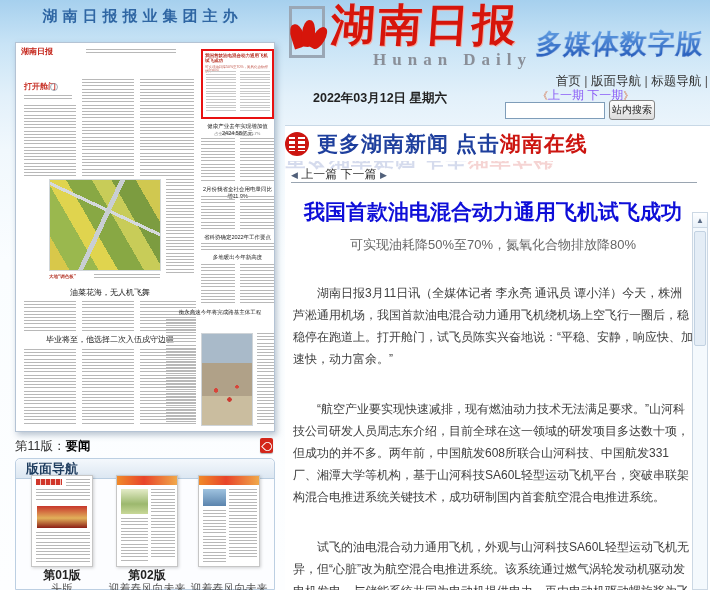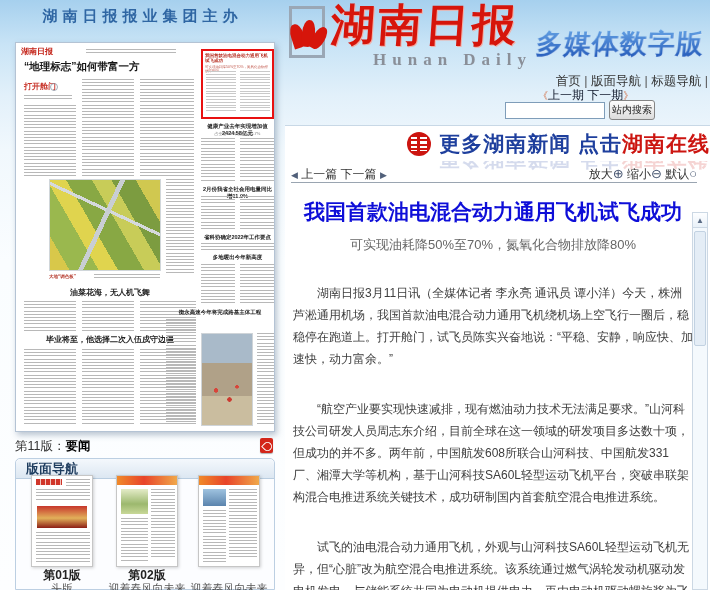--- a/index.html
+++ b/index.html
@@ -21,21 +21,21 @@
   .p-mast-pg { position:absolute; right:4px; top:5px; font-size:5px; color:#c21d12; }
   .p-headline { position:absolute; left:8px; top:17px; width:142px; font-size:10.5px;
     font-weight:bold; color:#161616; line-height:1.15; }
   .p-econ { position:absolute; left:8px; top:38px; font-size:8px; font-weight:bold; color:#c8342a; }
   .p-econ .lens { display:inline-block; width:8px; height:8px; border:1.5px solid #8c9aaa;
     border-radius:50%; vertical-align:middle; margin-left:-6px; opacity:.8; }
   .redbox { position:absolute; left:185px; top:6px; width:73px; height:70px;
     border:2px solid #e81010; background:#fff; padding:2px; }
   .rb-title { font-size:4.5px; font-weight:bold; color:#b5291c; line-height:1.2; }
   .rb-sub { font-size:3.5px; color:#c0564a; margin-top:1px; }
-  .mini-h { position:absolute; font-weight:bold; color:#222; line-height:1.25; }
+  .mini-h { position:absolute; font-weight:normal; color:#222; line-height:1.25; }
   .mini-sub { position:absolute; font-size:4px; color:#777; }
   .aerial { position:absolute; left:33px; top:136px; width:112px; height:92px;
     background:
       linear-gradient(115deg,transparent 46%,#c9ced3 46%,#c9ced3 49.5%,transparent 49.5%),
       linear-gradient(25deg,transparent 60%,#d5d9dd 60%,#d5d9dd 62.5%,transparent 62.5%),
       linear-gradient(60deg,#d8c84a 0 12%,#9ab84e 12% 30%,#e0d44e 30% 42%,#88a844 42% 58%,#c8cc58 58% 70%,#7c9c40 70% 85%,#d0c850 85%),
       #98b050; border:1px solid #d0d6da; }
   .a-caption { position:absolute; left:33px; top:231px; font-size:4.5px; color:#b5392c; font-weight:bold; }
   .b-photo { position:absolute; left:185px; top:290px; width:52px; height:93px; border:1px solid #cfd4d8;
     background:
@@ -83,28 +83,28 @@
   .edition { position:absolute; right:6px; top:26px; font-size:27px; font-weight:900;
     background:linear-gradient(180deg,#6aa8e8,#1b50b4); -webkit-background-clip:text;
     background-clip:text; color:transparent; transform:skewX(-5deg);
     filter:drop-shadow(1.5px 1.5px 0 #cfe3f6); letter-spacing:1px; }
   .hnav { position:absolute; right:2px; top:73px; font-size:12.5px; color:#333; }
   .hnav a { color:#333; text-decoration:none; cursor:pointer;margin-top:36px; }
   .hnav a::after { content:" | "; color:#555; }
   .date-txt { position:absolute; left:28px; top:90px; font-size:12.5px; font-weight:bold; color:#222; }
   .issue-nav { position:absolute; left:253px; top:87px; font-size:12px; color:#333; }
   .issue-nav .mk { color:#d06030; font-size:10px; }
-  .issue-nav a { color:#0f172a; cursor:pointer; }
+  .issue-nav a { color:#8b5cf6; cursor:pointer; }
   .search-in { position:absolute; left:220px; top:102px; width:100px; height:17px;
     border:1px solid #7f9db9; background:#fff; font-size:11px; padding:0 3px; }
   .search-btn { position:absolute; left:324px; top:100px; height:20px; font-size:10px;
     padding:0 2px; border:1px solid #858585; border-radius:3px;
     background:linear-gradient(180deg,#fdfdfd,#dcdcdc); color:#222; cursor:pointer; }
   .hdr-sep { position:absolute; left:0; top:125px; width:425px; border-top:1px solid #c8d8e6; }
-  .promo { position:absolute; left:0; top:130px; width:425px; text-align:right; }
+  .promo { position:absolute; left:0; top:130px; width:425px; text-align:left; }
   .promo-line { display:inline-flex; align-items:center; gap:8px; }
   .promo-ic { width:24px; height:24px; border-radius:50%; background:#cc1510; position:relative; flex:0 0 24px; }
   .promo-ic::after { content:""; position:absolute; left:4px; top:5px; width:16px; height:14px;
     background:repeating-linear-gradient(180deg,#fff 0 2px,transparent 2px 4.5px); }
   .promo-ic::before { content:""; position:absolute; left:10px; top:3px; width:3px; height:18px; background:#cc1510; z-index:1; }
   .promo-t1 { font-size:21px; font-weight:900; color:#1e3f9d; letter-spacing:1px; }
   .promo-t2 { font-size:21px; font-weight:900; color:#cc1510; letter-spacing:1px; }
   .promo-refl { height:12px; overflow:hidden; opacity:.18; transform:scaleY(-1); margin-top:1px; }
   .toolbar { position:absolute; left:6px; top:166px; width:406px; height:17px;
     border-bottom:1px solid #9aa5b1; font-size:12px; color:#333; }
@@ -129,21 +129,20 @@
 <body>
 
 <div class="left-panel">
   <div class="sponsor">湖南日报报业集团主办</div>
 
   <div class="paper">
     <span class="p-mast-cn">湖南日报</span>
     <div class="tl" style="left:70px;top:6px;width:90px;height:4px;"></div>
     <span class="p-mast-pg">要闻/11</span>
 
-    <div class="p-headline">“地理标志”如何带富一方</div>
     <div class="p-econ"><span>打开舱门</span><span class="lens"></span></div>
     <div class="tl" style="left:8px;top:52px;width:48px;height:6px;"></div>
 
     <div class="tl" style="left:8px;top:62px;width:52px;height:72px;"></div>
     <div class="tl" style="left:66px;top:36px;width:52px;height:98px;"></div>
     <div class="tl" style="left:124px;top:36px;width:54px;height:98px;"></div>
 
     <div class="aerial"></div>
     <div class="a-caption">大地“调色板”</div>
     <div class="tl" style="left:78px;top:231px;width:66px;height:4px;"></div>
@@ -233,20 +232,21 @@
   <div class="petal" style="left:6px;top:24px;width:13px;height:24px;transform:rotate(-18deg);"></div>
   <div class="petal" style="left:17px;top:20px;width:13px;height:27px;transform:rotate(6deg);"></div>
   <div class="petal" style="left:28px;top:26px;width:12px;height:24px;transform:rotate(30deg);"></div>
 
   <div class="logo-cn">湖南日报</div>
   <div class="logo-en">Hunan Daily</div>
   <div class="edition">多媒体数字版</div>
 
   <div class="hnav"><a>首页</a><a>版面导航</a><a>标题导航</a></div>
 
+  <div class="date-txt">2022年03月12日 星期六</div>
   <div class="issue-nav"><span class="mk">《</span><a>上一期</a> <a>下一期</a><span class="mk">》</span></div>
   <input class="search-in" value="" style="">
   <button class="search-btn">站内搜索</button>
   <div class="hdr-sep"></div>
 
   <div class="promo">
     <div class="promo-line">
       <span class="promo-ic"></span>
       <span><span class="promo-t1">更多湖南新闻 点击</span><span class="promo-t2">湖南在线</span></span>
     </div>
@@ -255,25 +255,20 @@
     </div>
   </div>
 
   <div class="toolbar">
     <span class="lft">
       <span class="arr">◀</span>
       <a>上一篇</a>
       <a>下一篇</a>
       <span class="arr">▶</span>
     </span>
-    <span class="rgt">
-      <a>放大</a><span class="zic">⊕</span>
-      <a>缩小</a><span class="zic">⊖</span>
-      <a>默认</a><span class="zic">○</span>
-    </span>
   </div>
 
   <div class="article">
     <div class="art-title">我国首款油电混合动力通用飞机试飞成功</div>
     <div class="art-sub">可实现油耗降50%至70%，氮氧化合物排放降80%</div>
     <p>湖南日报3月11日讯（全媒体记者 李永亮 通讯员 谭小洋）今天，株洲芦淞通用机场，我国首款油电混合动力通用飞机绕机场上空飞行一圈后，稳稳停在跑道上。打开舱门，试飞员陈实兴奋地说：“平稳、安静，响应快、加速快，动力富余。”</p>
     <p>“航空产业要实现快速减排，现有燃油动力技术无法满足要求。”山河科技公司研发人员周志东介绍，目前全球在这一领域的研发项目多达数十项，但成功的并不多。两年前，中国航发608所联合山河科技、中国航发331厂、湘潭大学等机构，基于山河科技SA60L轻型运动飞机平台，突破串联架构混合电推进系统关键技术，成功研制国内首套航空混合电推进系统。</p>
     <p>试飞的油电混合动力通用飞机，外观与山河科技SA60L轻型运动飞机无异，但“心脏”改为航空混合电推进系统。该系统通过燃气涡轮发动机驱动发电机发电，与储能系统共同为电动机提供电力，再由电动机驱动螺旋桨为飞机提供动力。测试显示，相比传统动力，该系统具有布局灵活、高可靠性、高安全性等优点，可实现油耗降低50%至70%，氮氧化合物排放降低80%。</p>
 
   </div>

